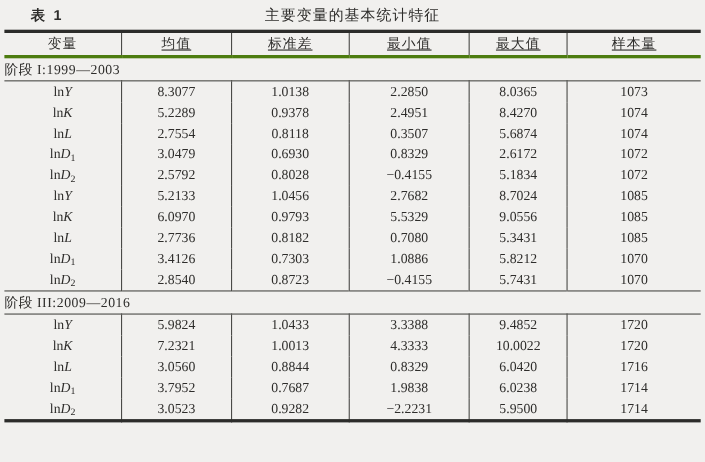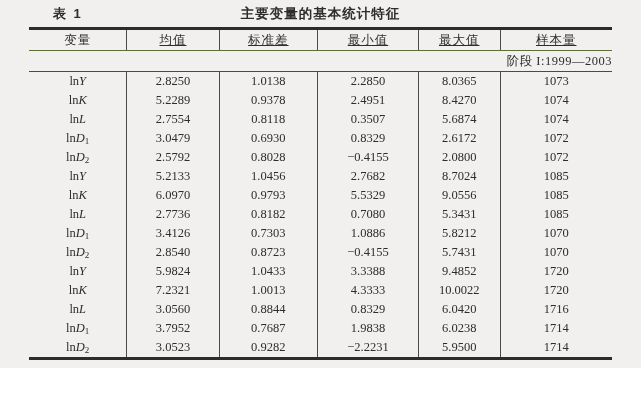--- a/index.html
+++ b/index.html
@@ -1,21 +1,21 @@
 <!DOCTYPE html>
 <html><head>
 <meta charset="utf-8">
 <style>
   html, body { margin: 0; padding: 0; }
   .page {
     width: 641px;
-    height: 368px;
+    height: 420px;
     box-sizing: border-box;
     background: #f1f0ee;
-    padding: 0 29px;
+    padding: 0 4px;
     font-family: "Liberation Serif", "DejaVu Serif", serif;
     color: #2e2d2b;
     overflow: hidden;
   }
   .title-row {
     position: relative;
     height: 27px;
     display: flex;
     align-items: center;
     border-bottom: 3px solid #2c2c2a;
@@ -26,44 +26,44 @@
     font-size: 13px;
     margin-left: 24px;
     letter-spacing: 2px;
     white-space: nowrap;
   }
   .table-title {
     position: absolute;
     left: 0; right: 0;
     text-align: center;
     font-family: "Liberation Sans", "DejaVu Sans", sans-serif;
-    font-weight: bold;
+    font-weight: normal;
     font-size: 13.5px;
     letter-spacing: 1px;
   }
   table.stats {
     width: 100%;
     border-collapse: collapse;
     table-layout: fixed;
     border-bottom: 3px solid #2c2c2a;
     font-size: 12.5px;
   }
   table.stats th {
     font-weight: normal;
     height: 20px;
     text-align: center;
-    border-bottom: 1px solid #4d7c0f;
+    border-bottom: 3px solid #4d7c0f;
     font-size: 12.5px;
     letter-spacing: 1px;
     padding: 0;
   }
   table.stats th + th { border-left: 1px solid #4a4a47; text-decoration: underline; }
   tr.section-row td {
     height: 20px;
-    text-align: right;
+    text-align: left;
     border-top: 1px solid #4a4a47;
     border-bottom: 1px solid #4a4a47;
     letter-spacing: 0.5px;
     padding: 0;
   }
   tr.data-row td {
     height: 19px;
     text-align: center;
     padding: 0;
   }
@@ -99,21 +99,21 @@
         <th>最大值</th>
         <th>样本量</th>
       </tr>
     </thead>
     <tbody>
         <tr class="section-row">
           <td colspan="6">阶段 I:1999—2003</td>
         </tr>
         <tr class="data-row">
           <td>ln<i>Y</i></td>
-          <td>2.8250</td>
+          <td>8.3077</td>
           <td>1.0138</td>
           <td>2.2850</td>
           <td>8.0365</td>
           <td>1073</td>
         </tr>
         <tr class="data-row">
           <td>ln<i>K</i></td>
           <td>5.2289</td>
           <td>0.9378</td>
           <td>2.4951</td>
@@ -134,21 +134,21 @@
           <td>0.6930</td>
           <td>0.8329</td>
           <td>2.6172</td>
           <td>1072</td>
         </tr>
         <tr class="data-row">
           <td>ln<i>D</i><sub>2</sub></td>
           <td>2.5792</td>
           <td>0.8028</td>
           <td>−0.4155</td>
-          <td>2.0800</td>
+          <td>5.1834</td>
           <td>1072</td>
         </tr>
         <tr class="data-row">
           <td>ln<i>Y</i></td>
           <td>5.2133</td>
           <td>1.0456</td>
           <td>2.7682</td>
           <td>8.7024</td>
           <td>1085</td>
         </tr>
@@ -177,20 +177,23 @@
           <td>1070</td>
         </tr>
         <tr class="data-row">
           <td>ln<i>D</i><sub>2</sub></td>
           <td>2.8540</td>
           <td>0.8723</td>
           <td>−0.4155</td>
           <td>5.7431</td>
           <td>1070</td>
         </tr>
+        <tr class="section-row">
+          <td colspan="6">阶段 III:2009—2016</td>
+        </tr>
         <tr class="data-row">
           <td>ln<i>Y</i></td>
           <td>5.9824</td>
           <td>1.0433</td>
           <td>3.3388</td>
           <td>9.4852</td>
           <td>1720</td>
         </tr>
         <tr class="data-row">
           <td>ln<i>K</i></td>

